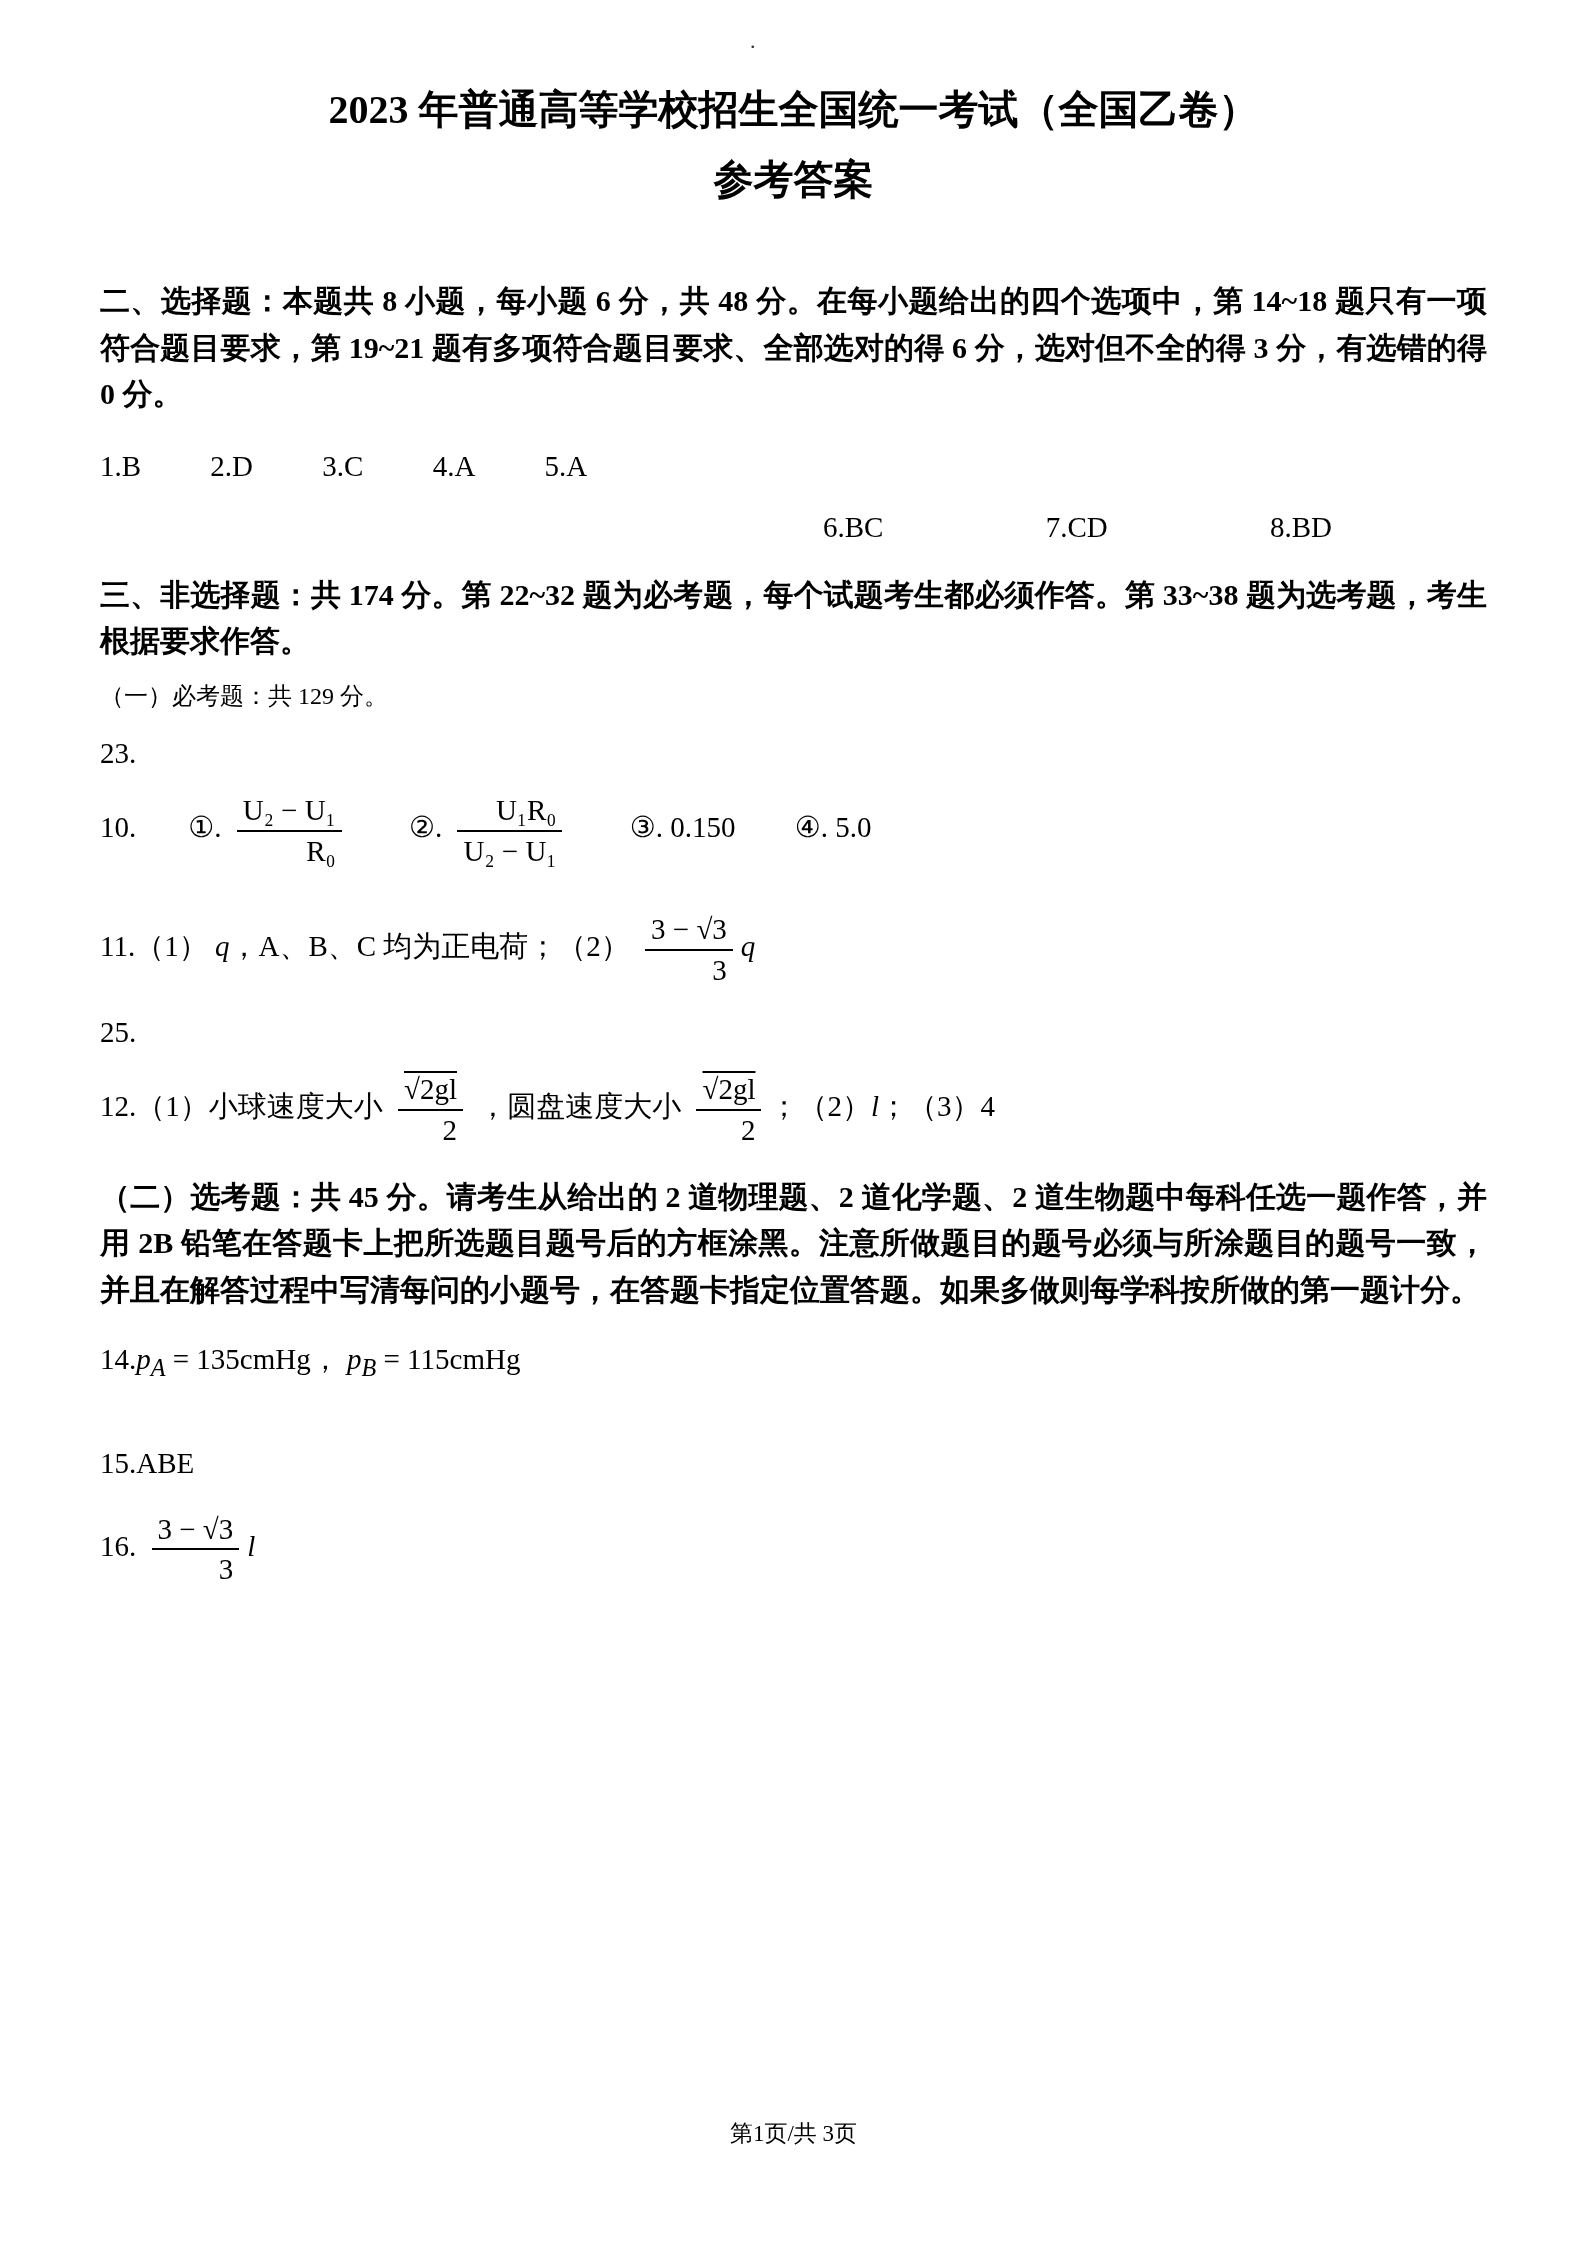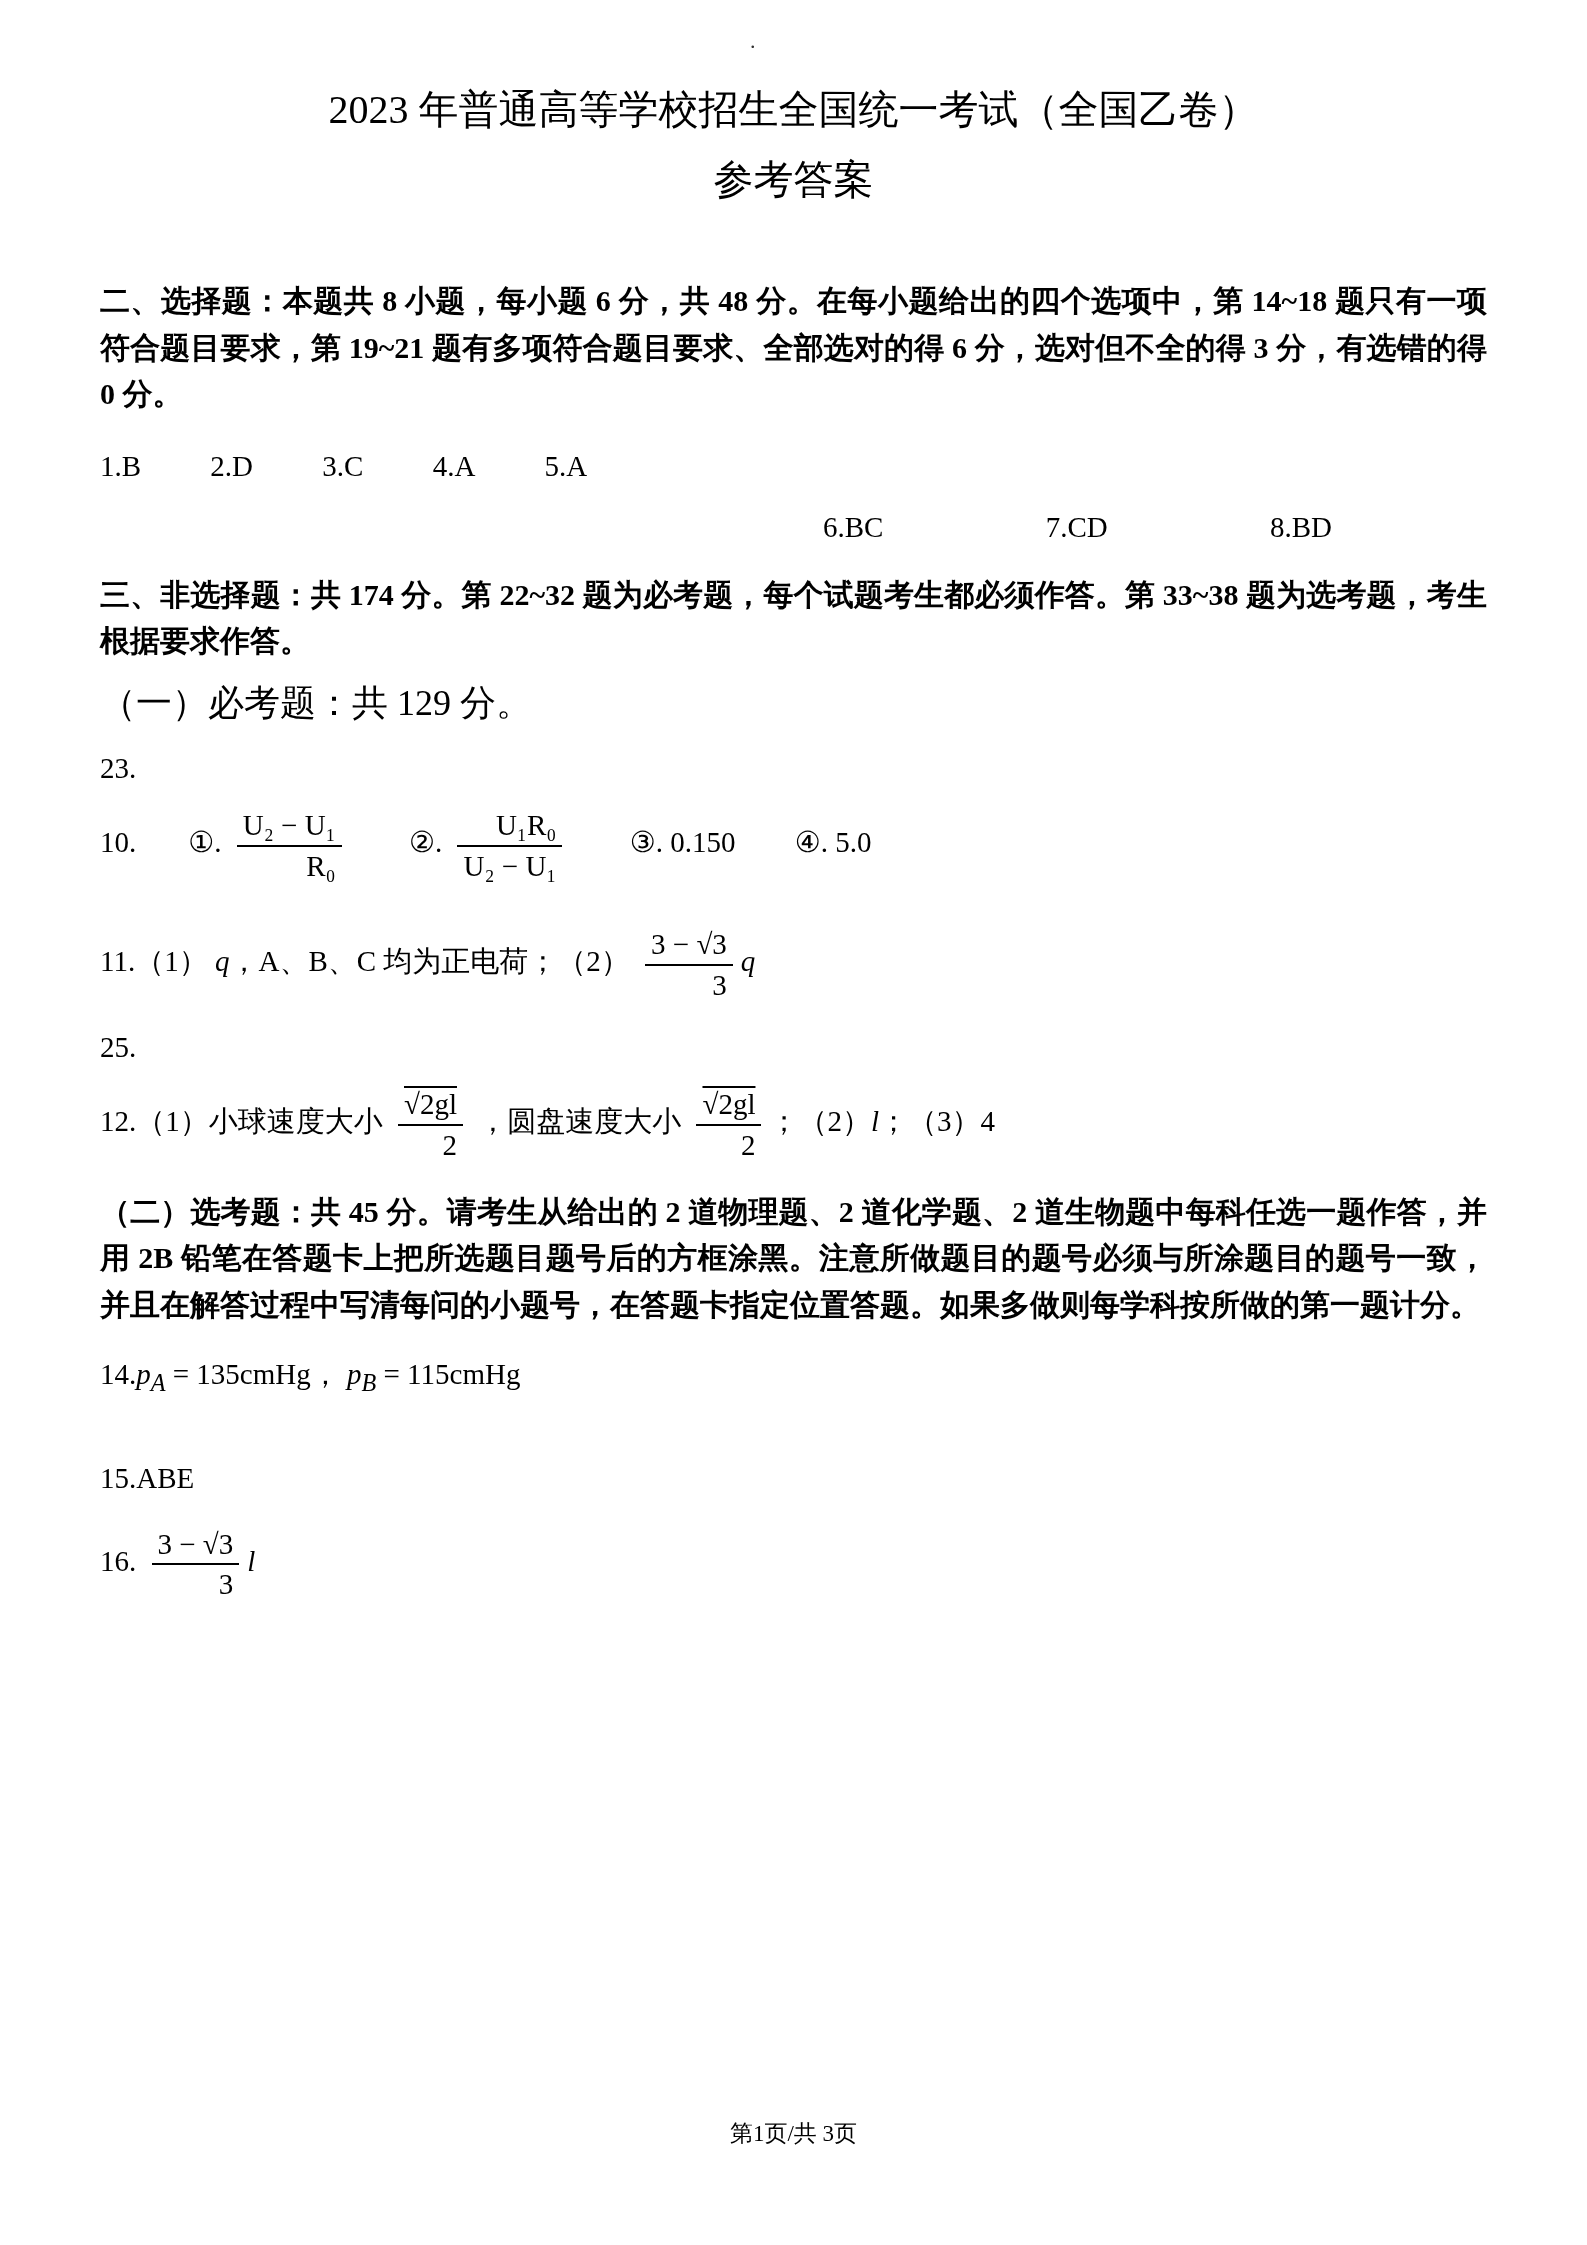--- a/index.html
+++ b/index.html
@@ -11,21 +11,21 @@
     font-family:"Liberation Serif","DejaVu Serif",serif;
     box-sizing:border-box;
     padding:86px 100px 0 100px;
     overflow:hidden;
   }
   .stray-dot{
     position:absolute;left:750px;top:28px;
     font-size:22px;color:#333;
   }
   .title{
-    text-align:center;font-weight:normal;
+    text-align:center;font-weight:bold;
     font-size:40px;line-height:1.2;
     margin:0 0 22px 0;
   }
   .para{
     font-size:30px;line-height:1.55;
     text-align:justify;margin:0;
   }
   .bold{font-weight:bold;}
   .ans-row{font-size:29px;margin:0;}
   .ans-row .ans{display:inline-block;margin-right:62px;}
@@ -42,21 +42,21 @@
   .ovl{text-decoration:overline;}
   .footer{
     position:absolute;left:0;right:0;top:2118px;
     text-align:center;font-size:23px;
   }
   
   #sec2{margin-top:74px;}
   #ansRow1{margin-top:32px;}
   #ansRow2{margin-top:28px;text-align:right;}
   #sec3{margin-top:28px;}
-  #reqHeader{margin-top:16px;font-size:36px;}
+  #reqHeader{margin-top:16px;font-size:24px;}
   #q9{margin-top:18px;}
   #q23{margin-top:24px;}
   #q10{margin-top:22px;}
   #q11{margin-top:44px;}
   #q25{margin-top:26px;}
   #q12{margin-top:22px;}
   #secElective{margin-top:26px;}
   #q13{margin-top:32px;}
   #q14{margin-top:28px;}
   #q15{margin-top:62px;}

